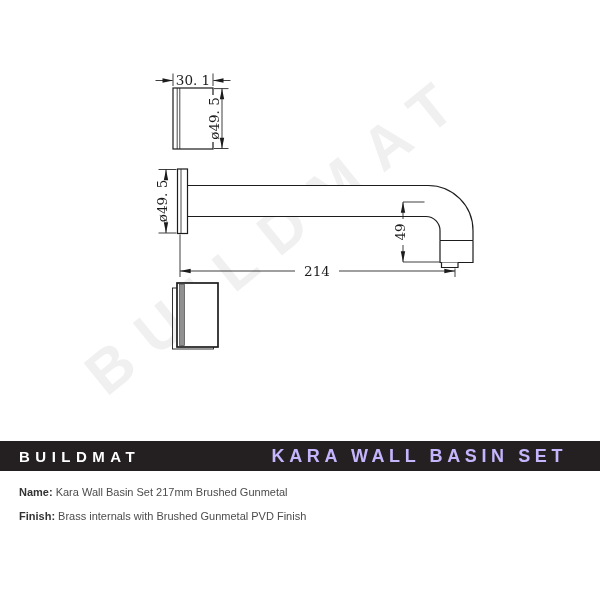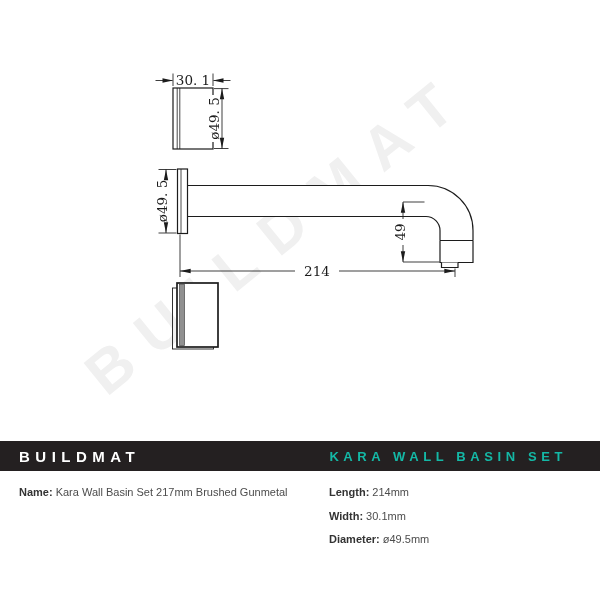--- a/index.html
+++ b/index.html
@@ -17,21 +17,21 @@
   }
   svg.drawing{position:absolute;left:0;top:0;}
   .dim-text{font-family:"DejaVu Serif",serif;font-size:13.5px;fill:#1c1c1c;}
   
   .title-bar{
     position:absolute;left:0;top:441px;width:600px;height:30px;
     background:#242021;display:flex;align-items:center;justify-content:space-between;
     padding:0 33px 0 19px;box-sizing:border-box;
   }
   .brand{color:#ffffff;font-weight:700;font-size:15px;letter-spacing:5.5px;white-space:nowrap;}
-  .product{color:#14b8a6;font-weight:700;font-size:13px;letter-spacing:4.6px;white-space:nowrap;}
+  .product{color:#c4b5fd;font-weight:700;font-size:18px;letter-spacing:4.6px;white-space:nowrap;}
   
   .details{position:absolute;left:0;top:486px;width:493px;height:114px;}
   .col{position:absolute;top:0;}
   .col-left{left:19px;}
   .col-right{left:329px;}
   .spec-row{font-size:11px;line-height:13px;margin-bottom:10.5px;color:#4c4c4c;white-space:nowrap;}
   .spec-row .lbl{font-weight:700;color:#333333;margin-right:3px;}
 </style>
 </head>
 <body>
@@ -123,27 +123,19 @@
   <div class="title-bar">
     <span class="brand">BUILDMAT</span>
     <span class="product">KARA WALL BASIN SET</span>
   </div>
 
   <div class="details">
     <div class="col col-left">
       <div class="spec-row">
         <span class="lbl">Name:</span><span>Kara Wall Basin Set 217mm Brushed Gunmetal</span>
       </div>
-    </div>
-    <div class="col col-right">
       <div class="spec-row">
-        <span class="lbl">Length:</span><span>214mm</span>
-      </div>
-      <div class="spec-row">
-        <span class="lbl">Width:</span><span>30.1mm</span>
-      </div>
-      <div class="spec-row">
-        <span class="lbl">Diameter:</span><span>ø49.5mm</span>
+        <span class="lbl">Finish:</span><span>Brass internals with Brushed Gunmetal PVD Finish</span>
       </div>
     </div>
   </div>
 
 </div>
 
 </body></html>

